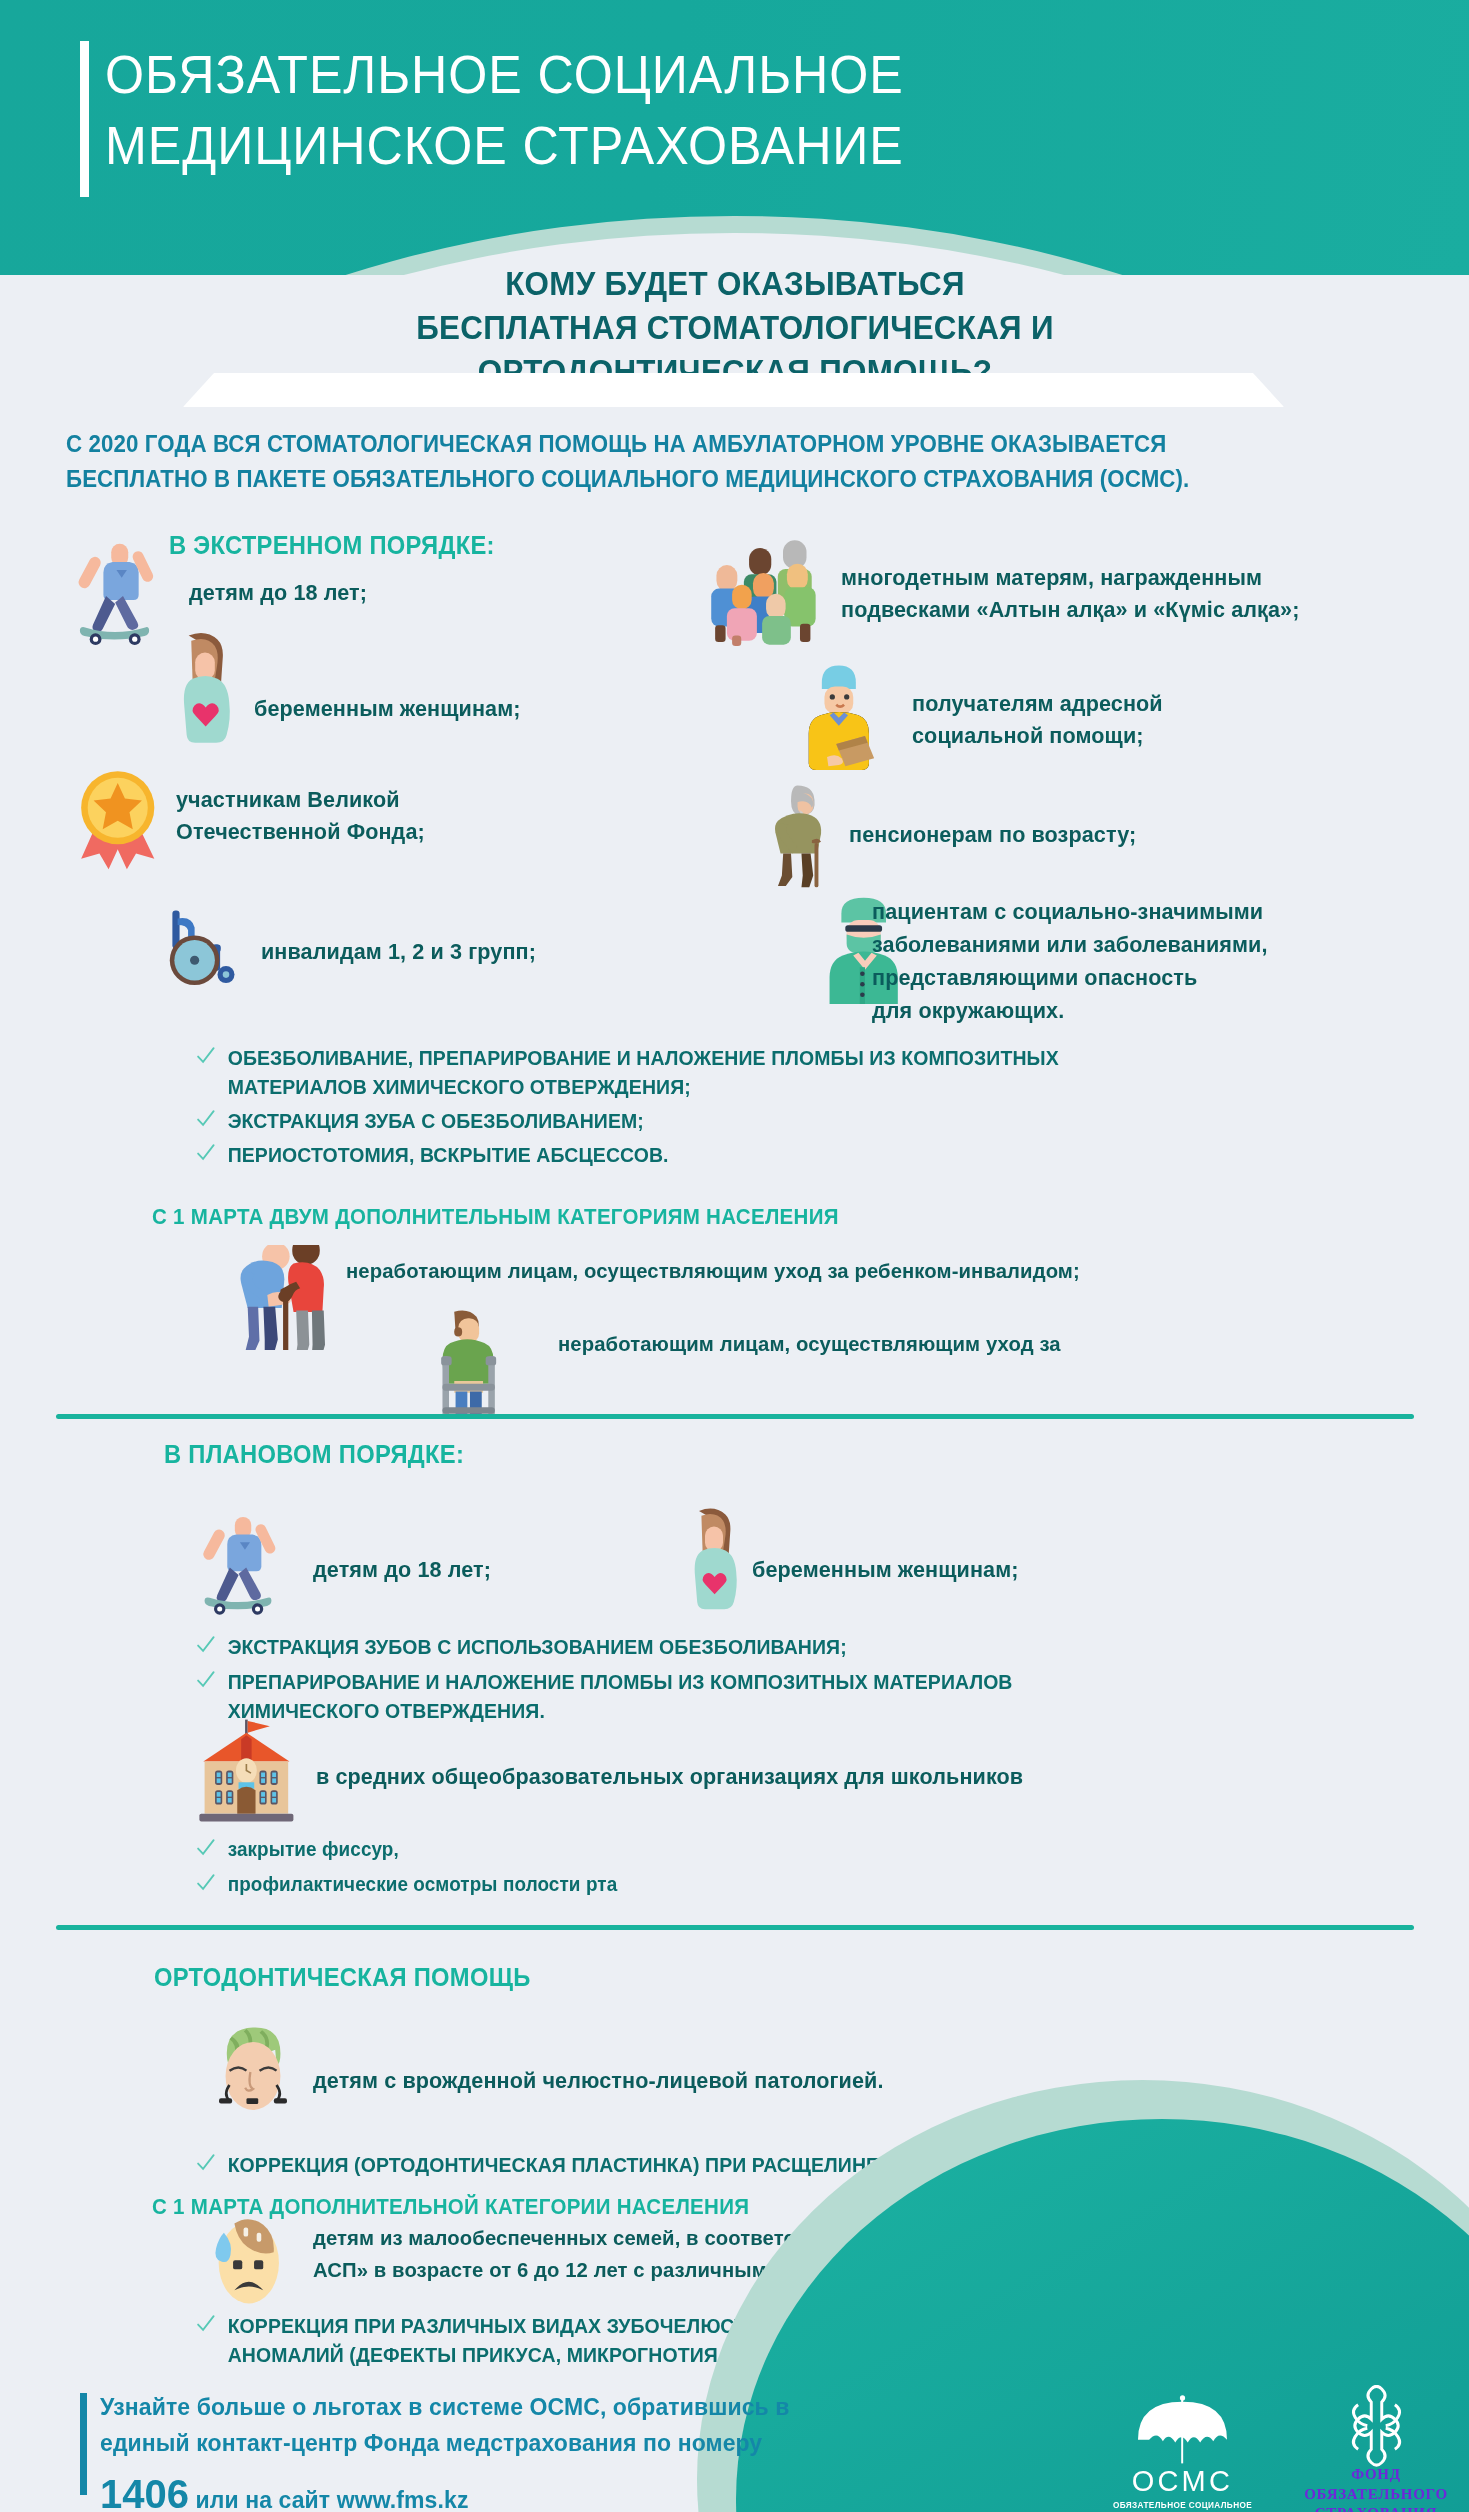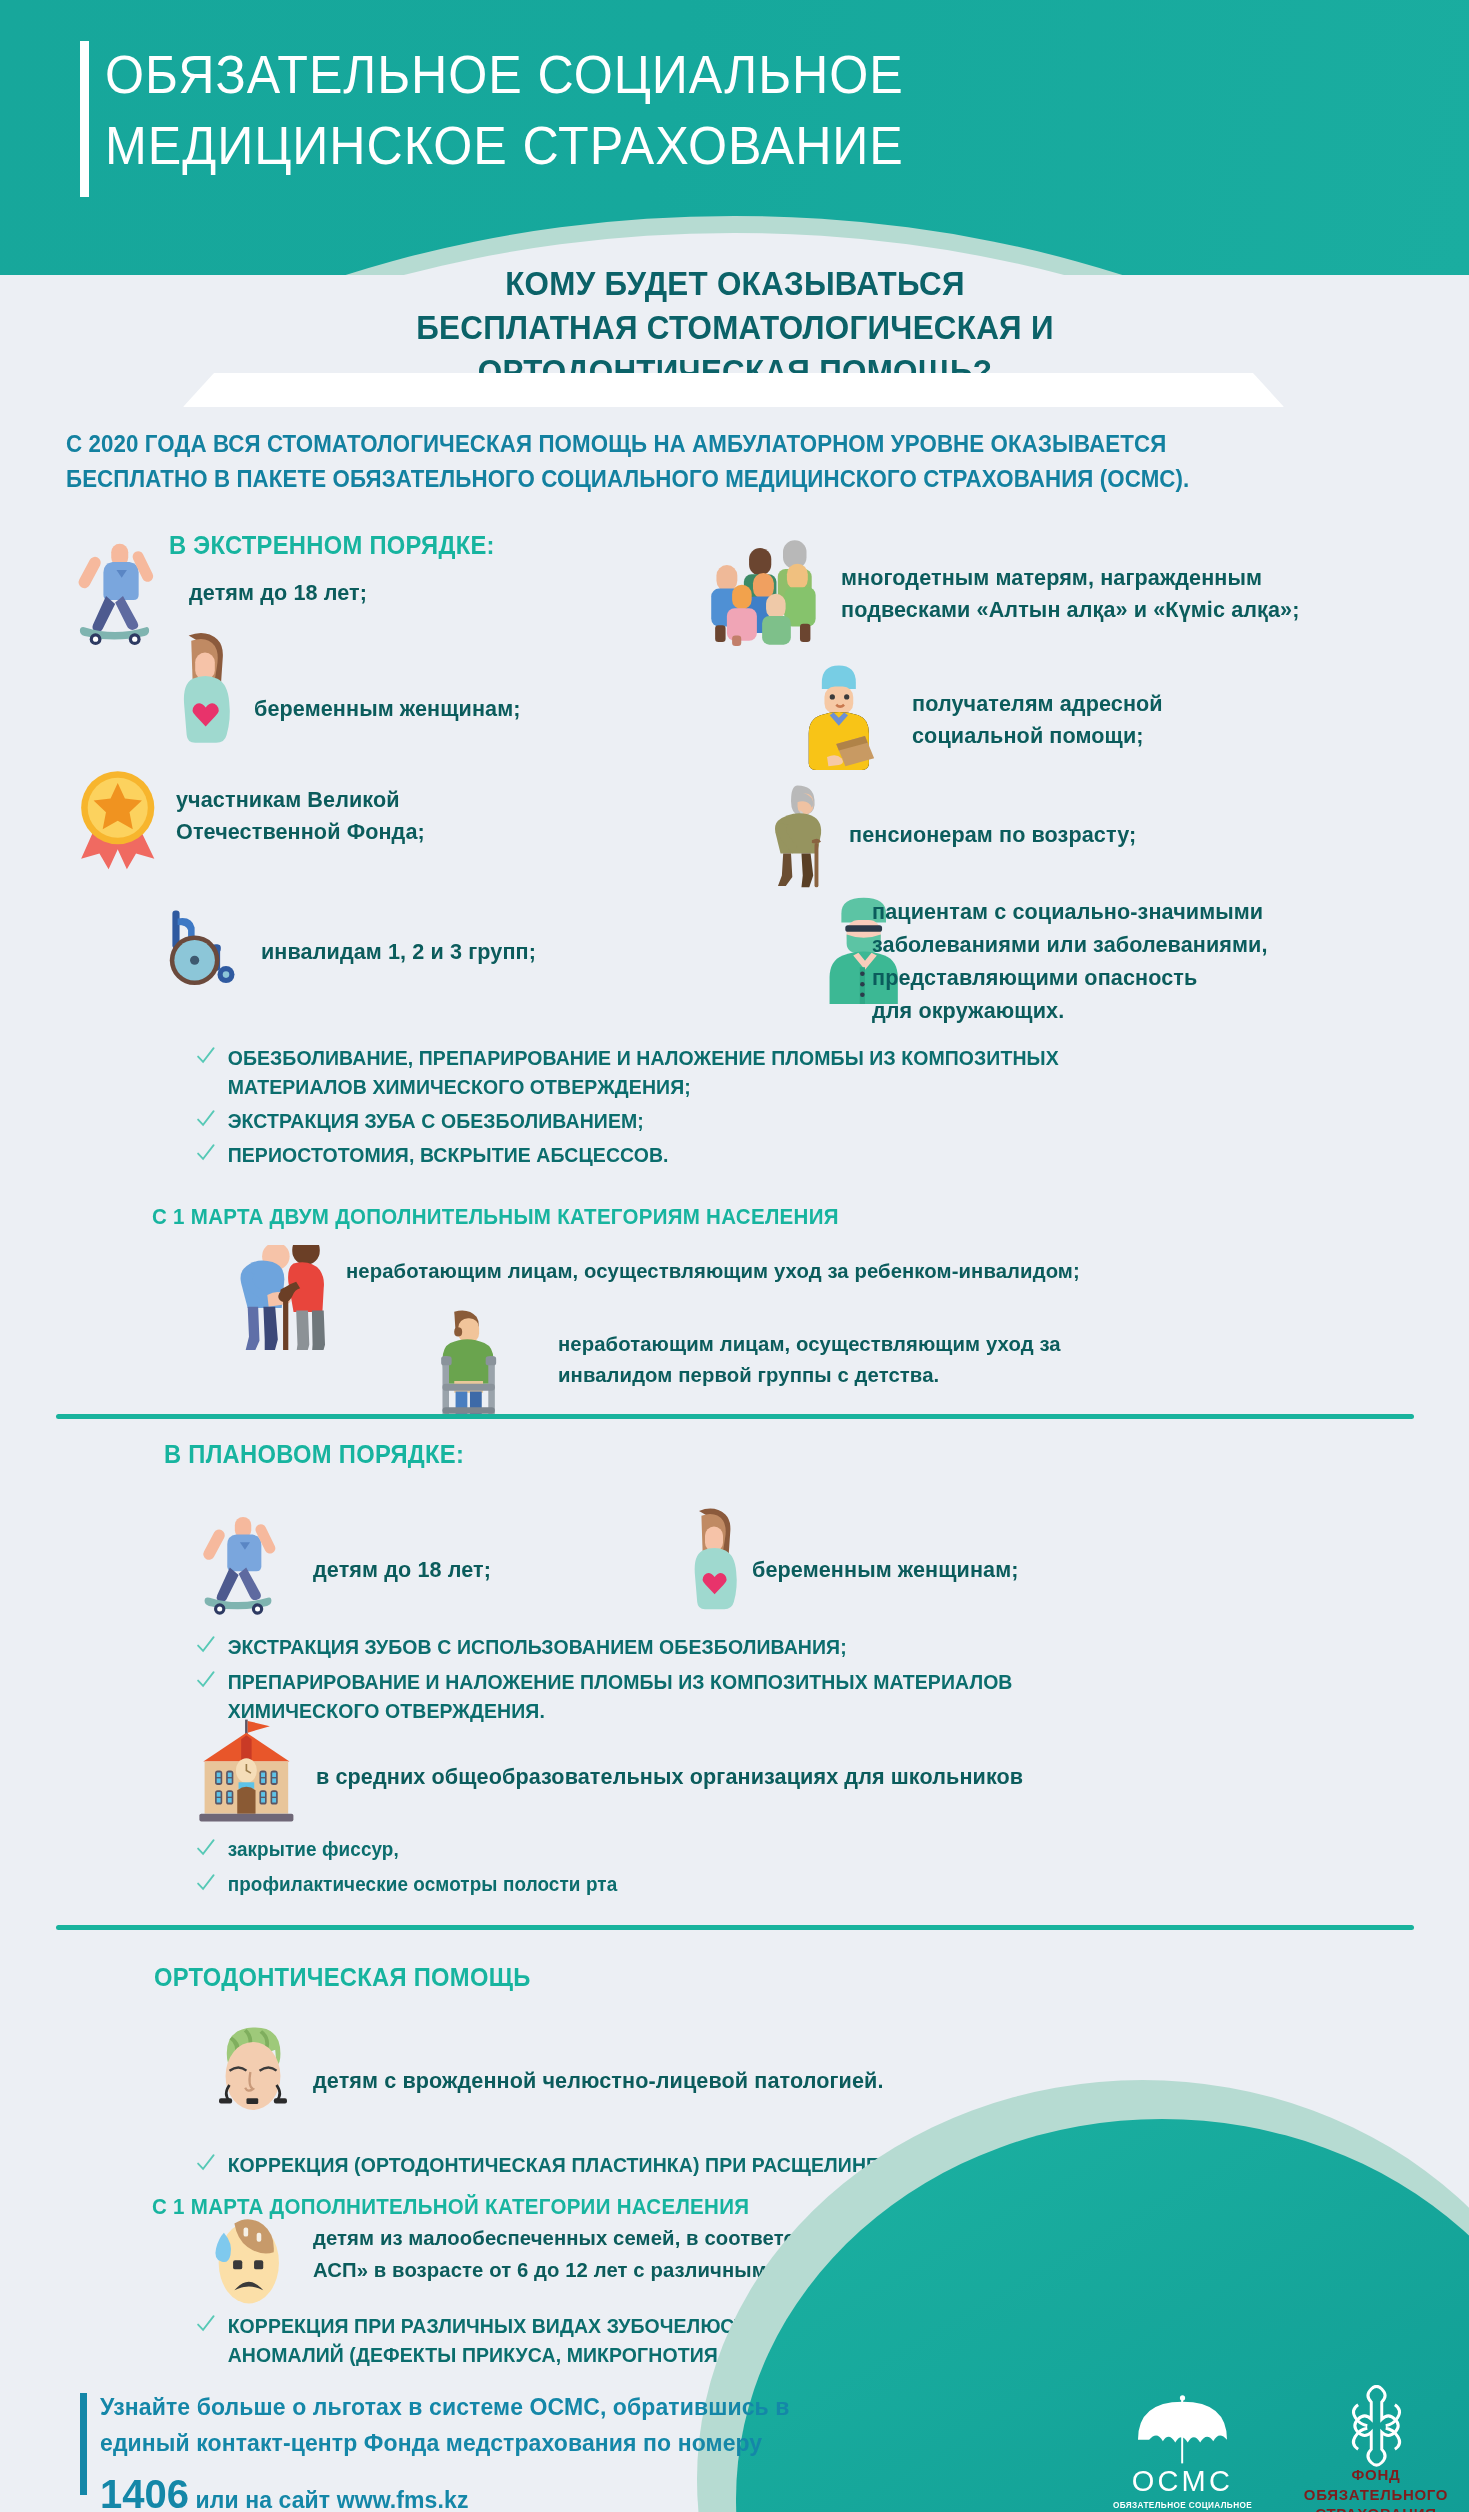--- a/index.html
+++ b/index.html
@@ -149,21 +149,21 @@
 
   .logo-osms{ position:absolute; left:1107px; top:2394px; width:151px; text-align:center; }
   .logo-fms{ position:absolute; left:1294px; top:2385px; width:164px; text-align:center; }
   .logo-osms .cap{
     color:#fff; font-size:29px; letter-spacing:3.3px; font-weight:300;
     font-family:"Liberation Sans", sans-serif;
   }
   .logo-osms .sub{
     color:#fff; font-size:8.2px; font-weight:bold; line-height:1.35; letter-spacing:0.4px; margin-top:2px;
   }
-  .logo-fms .fl{ color:#7f1d1d; font-size:15px; font-weight:bold; line-height:1.3; letter-spacing:0.7px; }
+  .logo-fms .fl{ color:#6d28d9; font-size:15px; font-weight:bold; line-height:1.3; letter-spacing:0.7px;font-family:Liberation Serif, serif; }
 
   
   .ico{ position:absolute; }
   .ico svg{ display:block; width:100%; height:100%; }
 </style>
 </head>
 <body>
 
 <div class="header-wrap">
   <div class="header-band">
@@ -391,21 +391,20 @@
     <rect x="16" y="72" width="10" height="96" rx="4" fill="#9aa3ab"></rect>
     <rect x="86" y="72" width="10" height="96" rx="4" fill="#9aa3ab"></rect>
     <rect x="14" y="72" width="16" height="14" rx="4" fill="#8a939b"></rect>
     <rect x="82" y="72" width="16" height="14" rx="4" fill="#8a939b"></rect>
     <rect x="16" y="114" width="80" height="11" rx="5" fill="#8a939b"></rect>
     <rect x="16" y="150" width="80" height="10" rx="5" fill="#7d868e"></rect>
   </svg>
 </div>
 <div class="entry-text sm" style="left:558px; top:1329px; line-height:1.52;">
   <div>неработающим лицам, осуществляющим уход за</div>
-  <div>инвалидом первой группы с детства.</div>
 </div>
 
 <div class="divider" style="left:56px; top:1414px; width:1358px;"></div>
 
 <div class="sec-label" style="left:164px; top:1440px;">В ПЛАНОВОМ ПОРЯДКЕ:</div>
 
 <div class="ico" style="left:197px; top:1508px; width:82px; height:110px;">
   <svg viewBox="0 0 130 170">
     <rect x="60" y="12" width="26" height="34" rx="13" fill="#f6b99d"></rect>
     <path d="M48 56 q0-14 14-16 l26 0 q14 2 14 16 l0 34 q0 8-8 8 l-38 0 q-8 0-8-8z" fill="#7aa6dd"></path>

